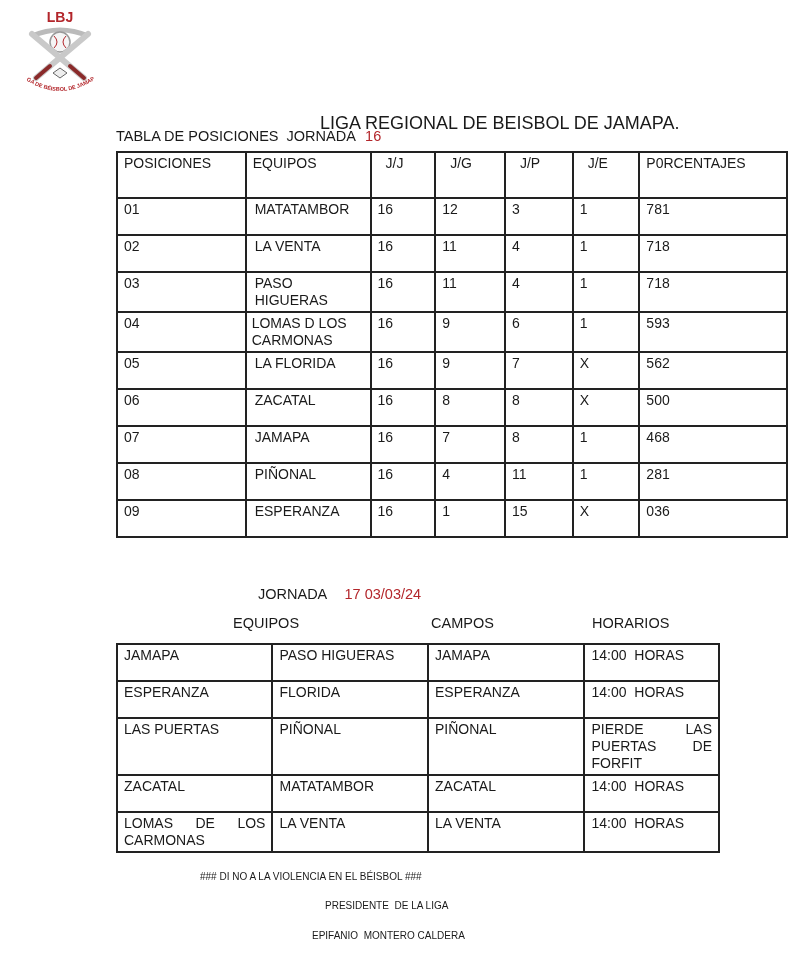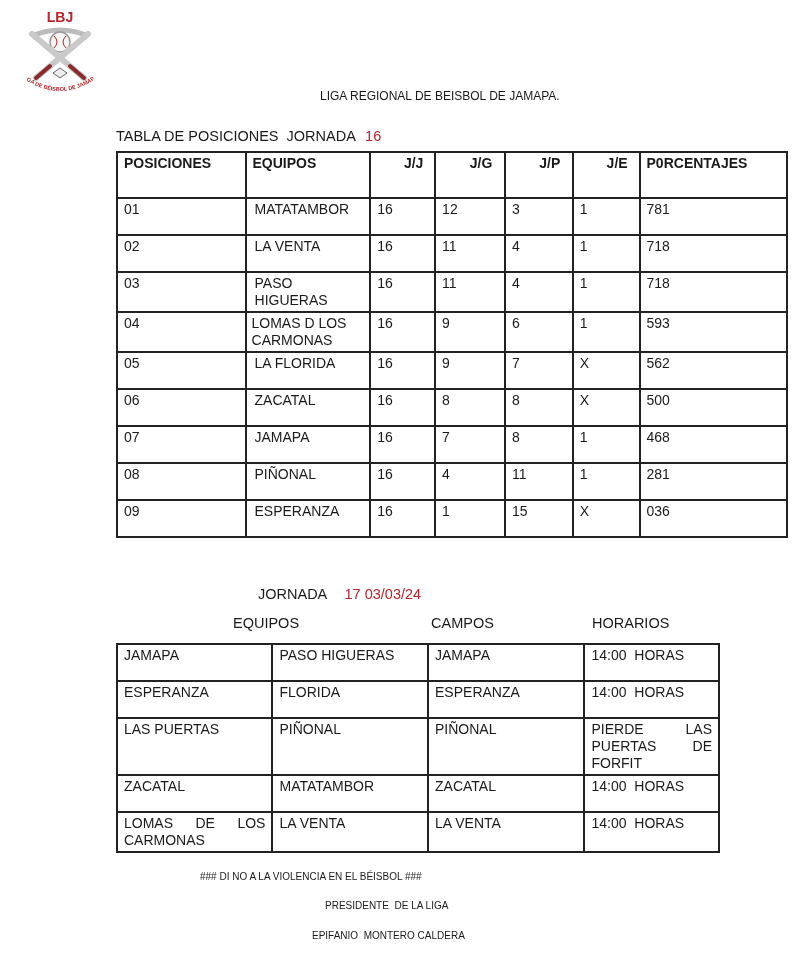--- a/index.html
+++ b/index.html
@@ -1,30 +1,30 @@
 <!DOCTYPE html>
 <html><head>
 <meta charset="utf-8">
 <style>
   html, body { margin: 0; padding: 0; background: #ffffff; }
   body { width: 800px; height: 965px; position: relative; overflow: hidden;
          font-family: "Liberation Sans", sans-serif; color: #1a1a1a; }
   .abs { position: absolute; }
   .logo { left: 18px; top: 6px; width: 84px; height: 92px; }
-  .title { left: 320px; top: 89px; font-size: 12px; }
+  .title { left: 320px; top: 113px; font-size: 18px; }
   .subtitle { left: 116px; top: 128px; font-size: 14.5px; }
   .red { color: #b3262b; }
   table { border-collapse: collapse; position: absolute; font-size: 14px; }
   td, th { border: 2px solid #222; vertical-align: top; text-align: left;
            padding: 2px 6px; line-height: 17px; }
-  th { font-weight: bold; }
+  th { font-weight: normal; }
   #standings { left: 116px; top: 151px; width: 672px; }
   #standings th { height: 40px; }
   #standings td { height: 31px; }
-  #standings th.c { text-align: center; padding-left: 28px; }
+  #standings th.c { text-align: left; padding-left: 14px; }
   .jornada { left: 258px; top: 586px; font-size: 14.5px; }
   .hdr2 { top: 615px; font-size: 14.5px; }
   #schedule { left: 116px; top: 643px; width: 604px; }
   #schedule td { height: 31px; }
   .footer { font-size: 10px; }
 </style>
 </head>
 <body>
 
 <div class="abs logo">

